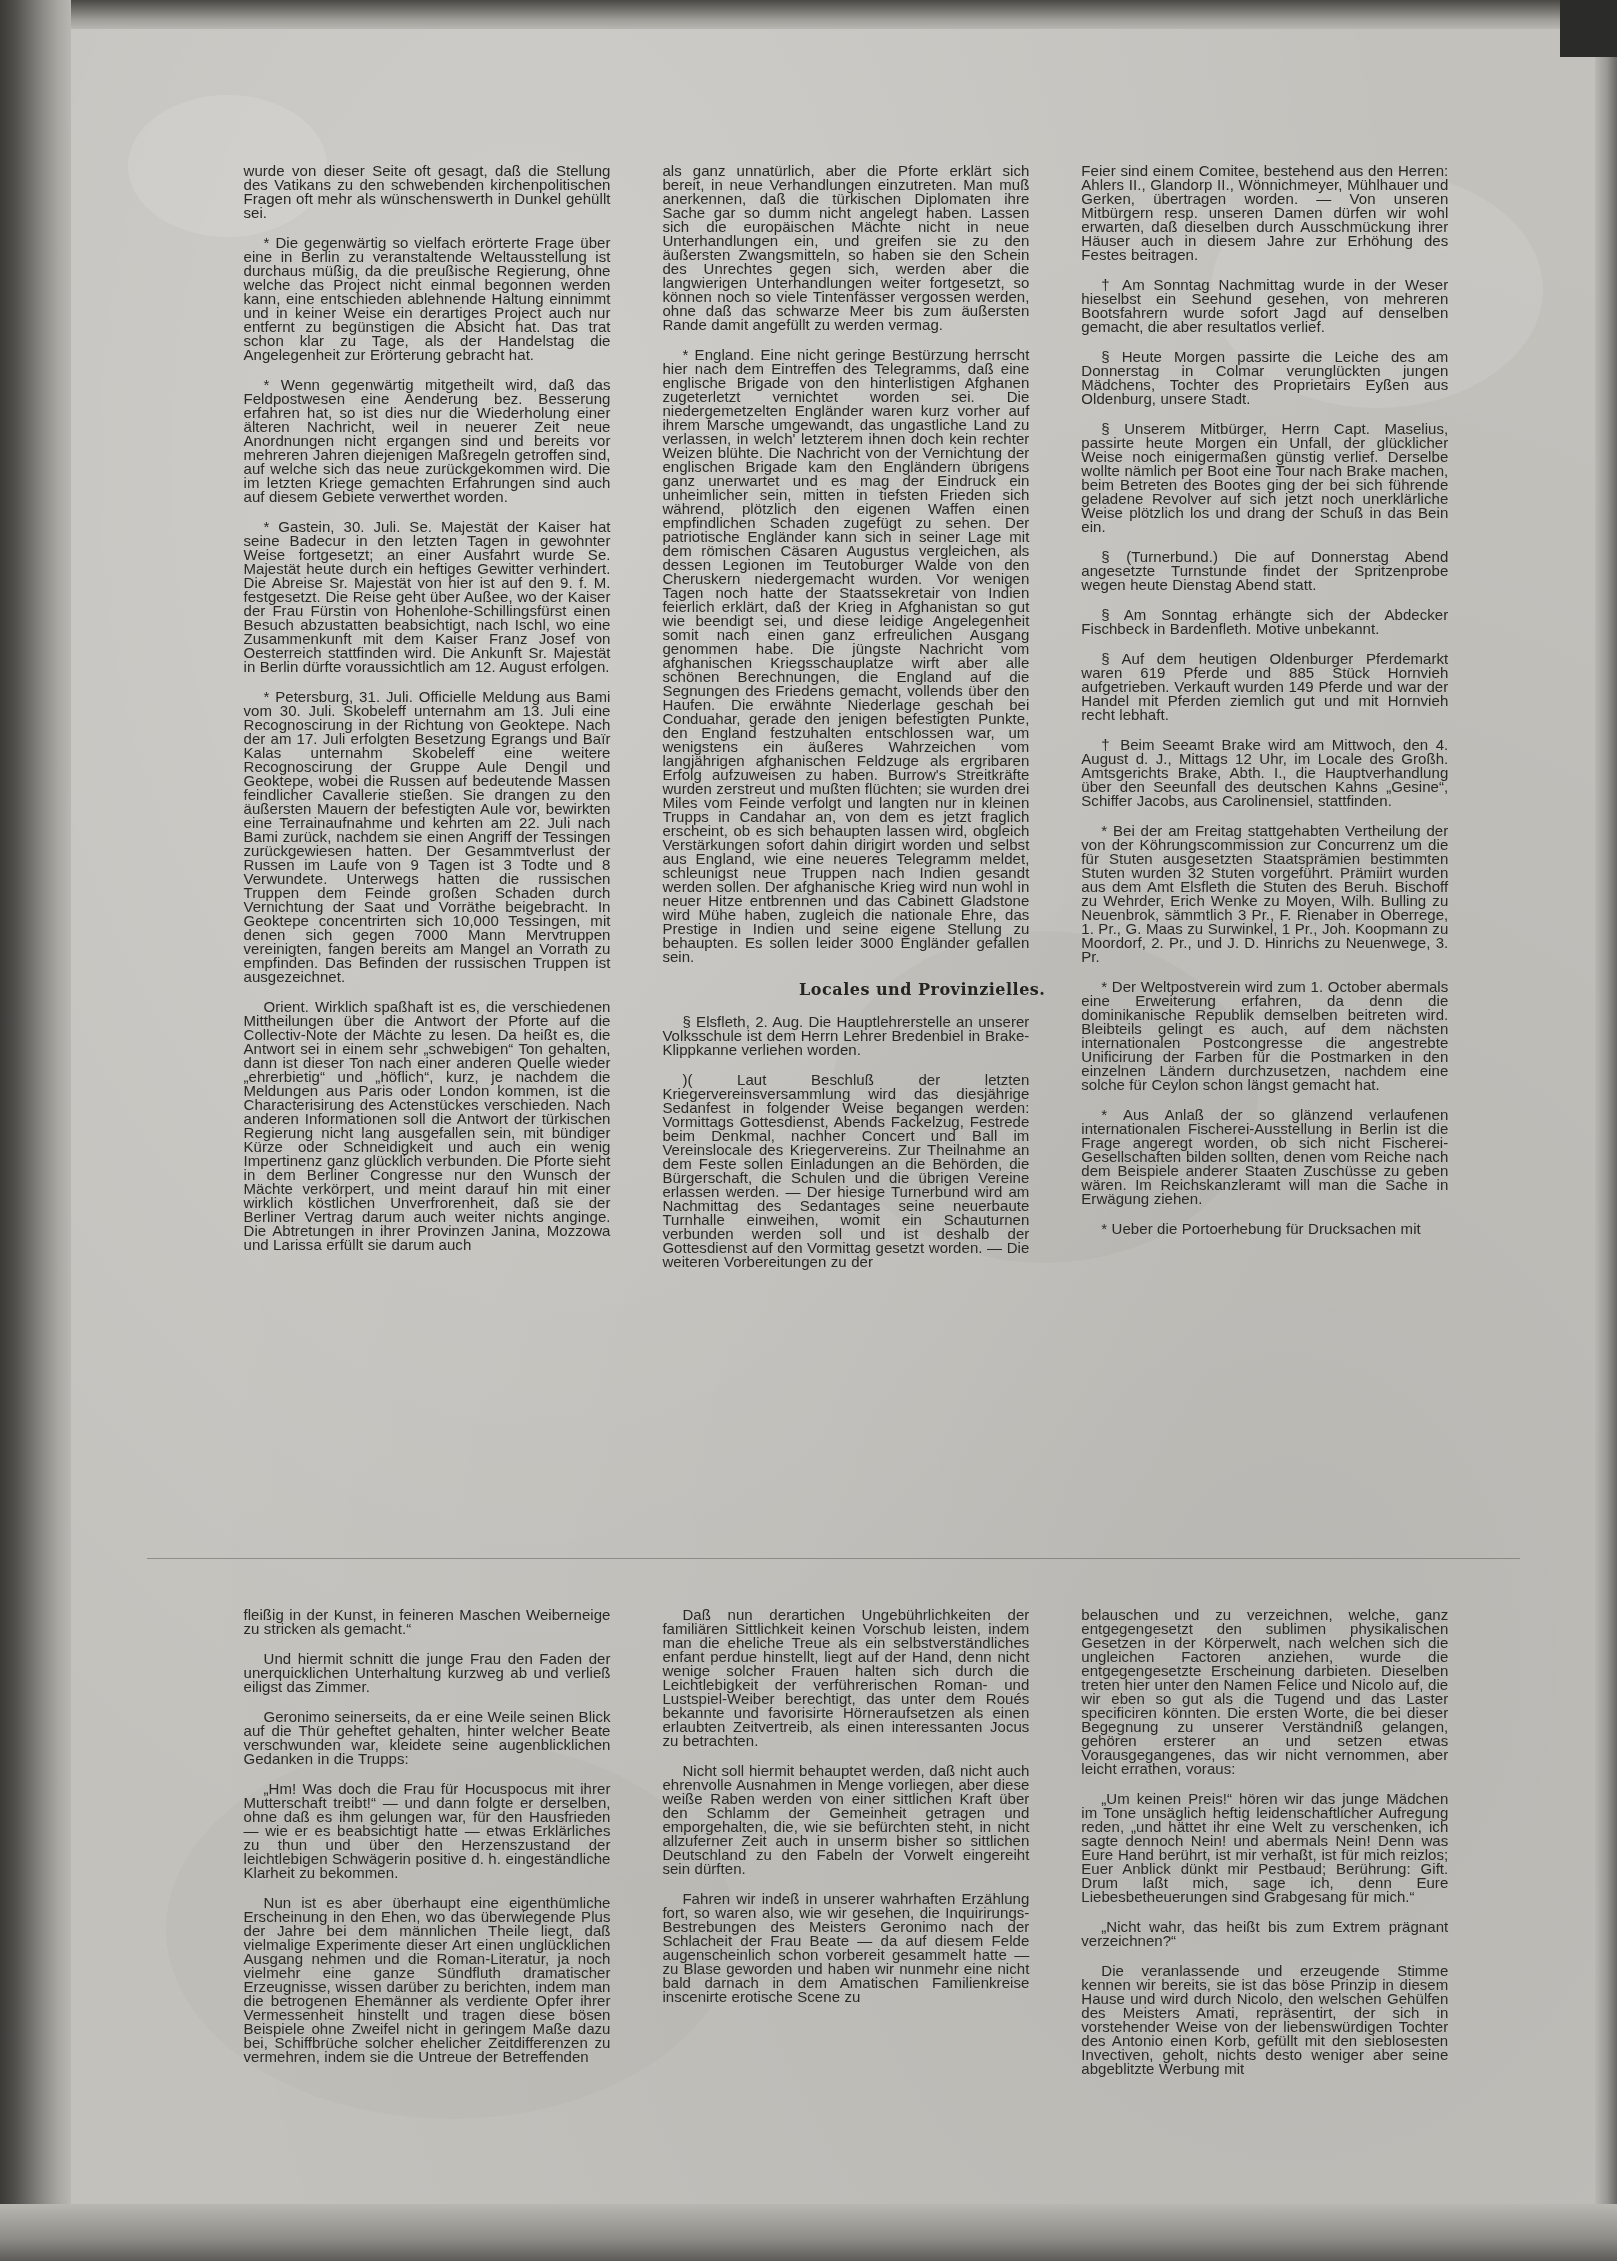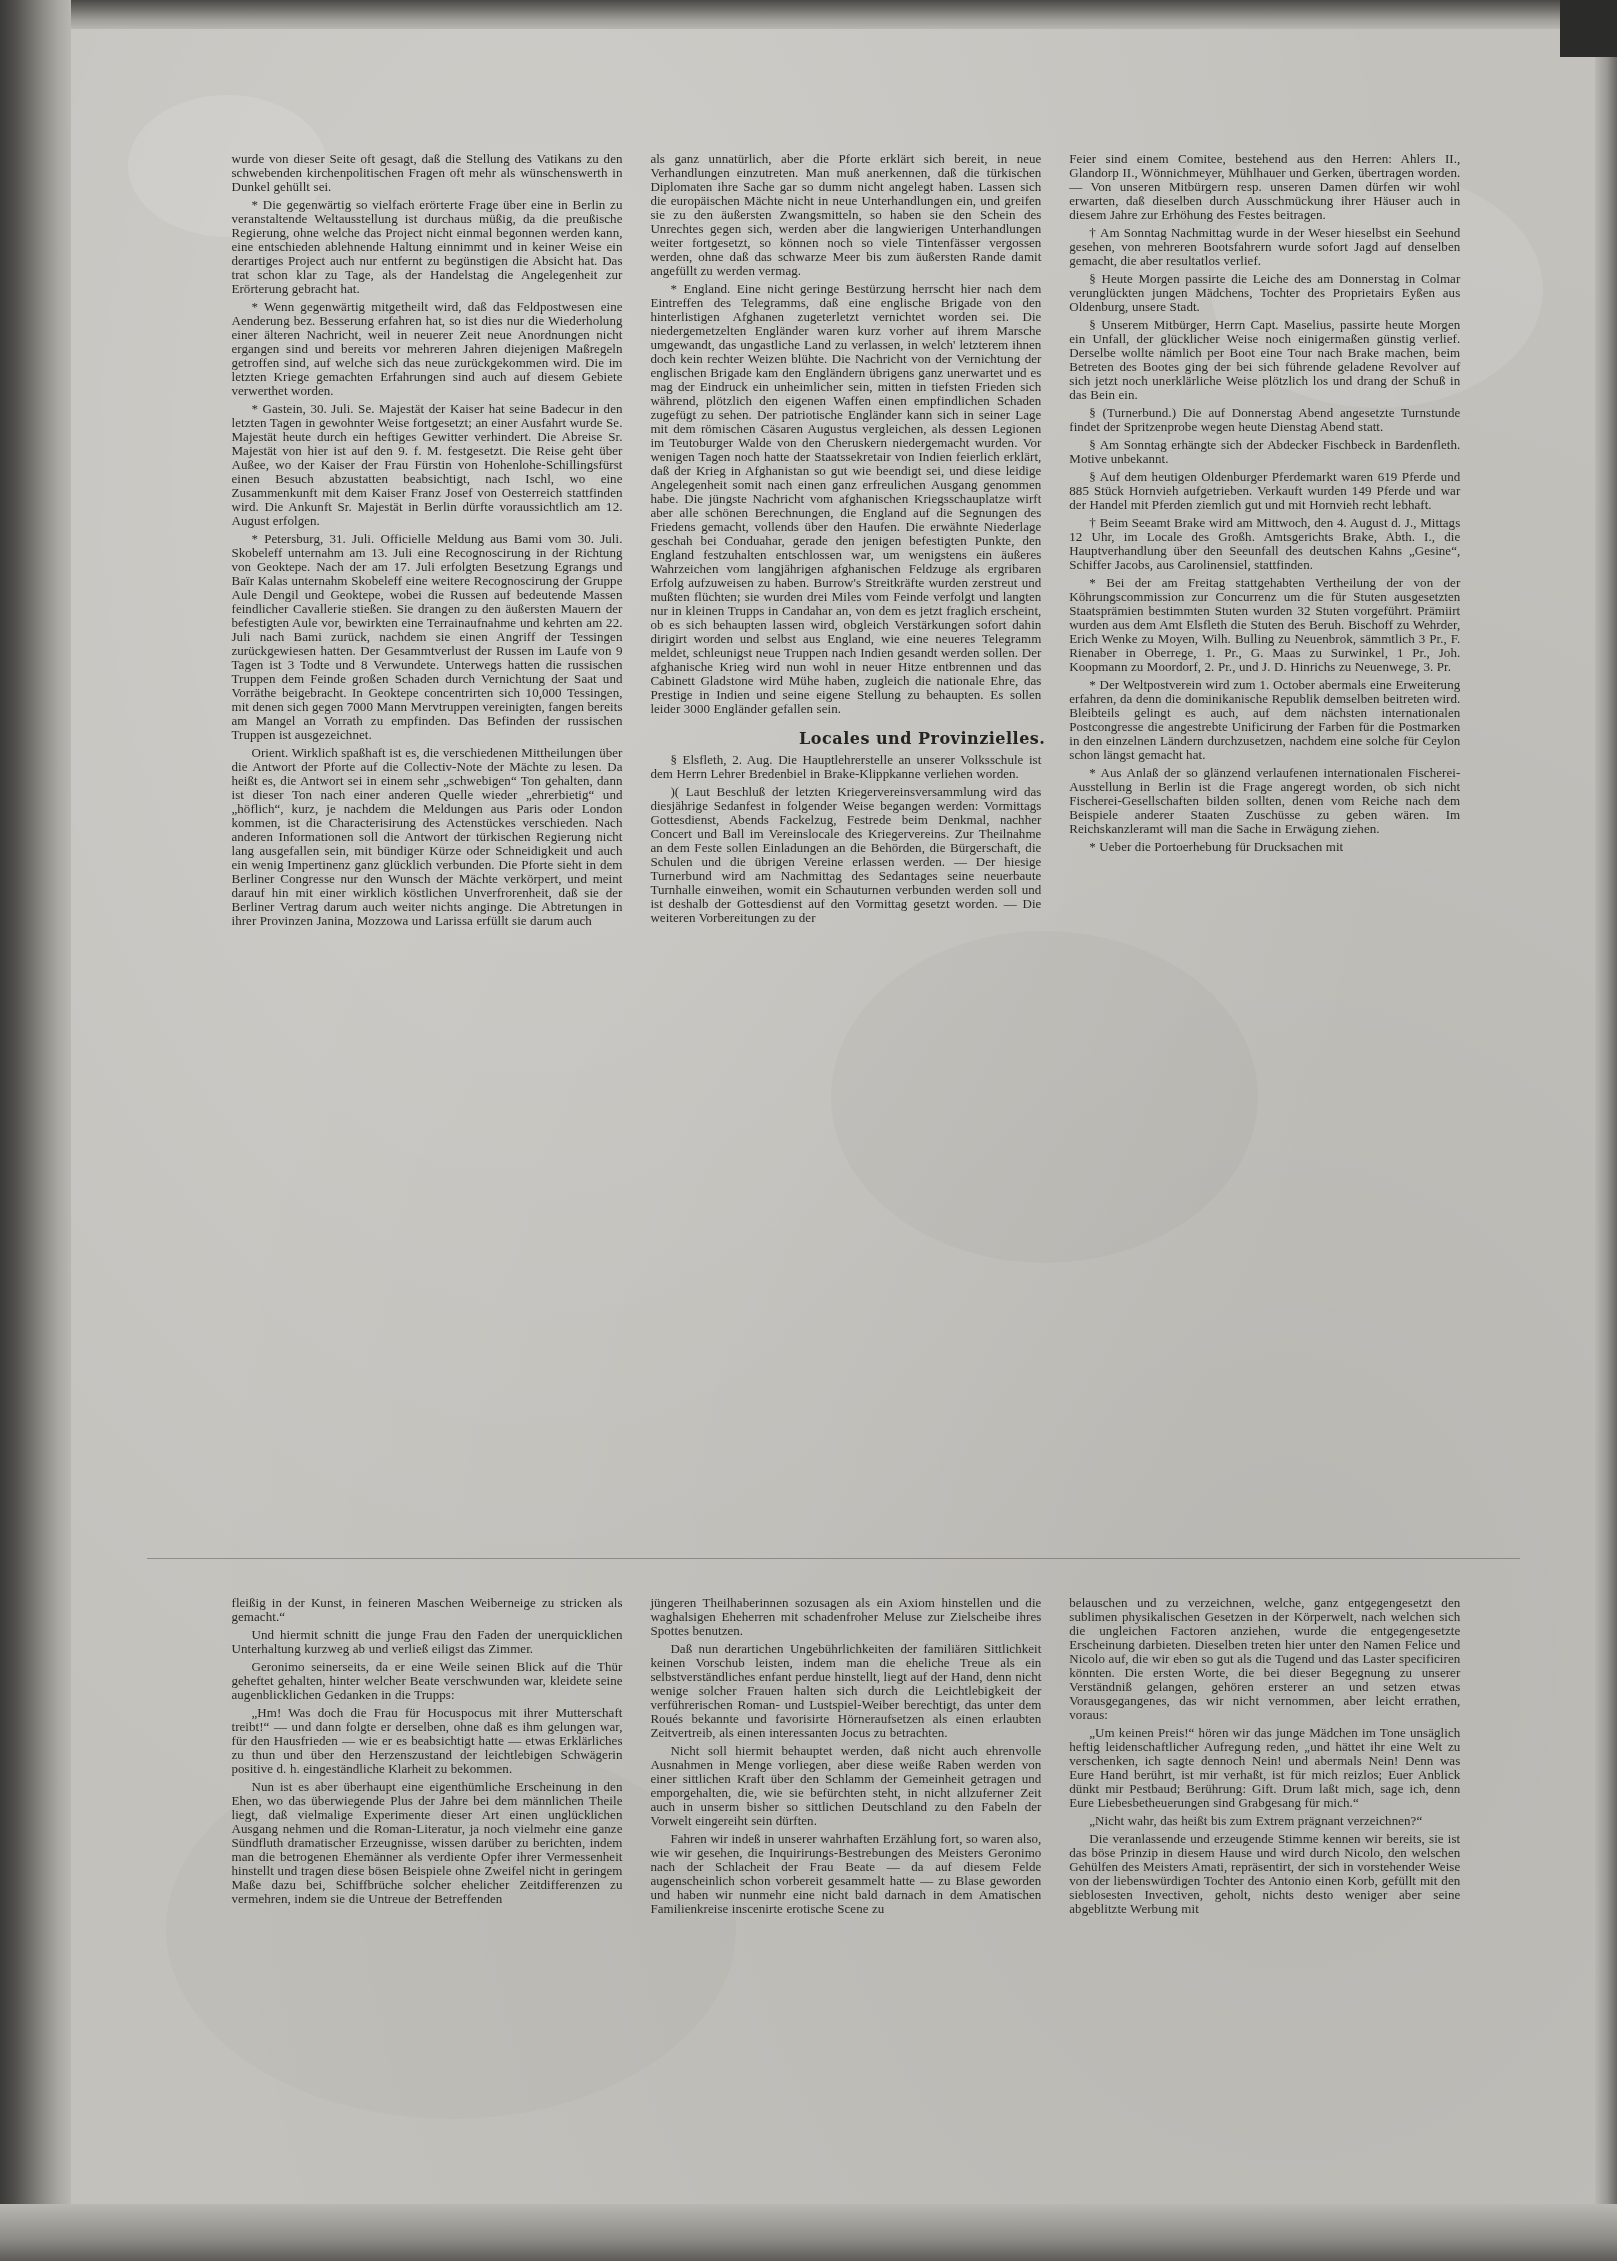--- a/index.html
+++ b/index.html
@@ -93,23 +93,23 @@
     padding: 0 9.5px;
     box-sizing: border-box;
   }
 
   .rule-v {
     width: 0.9px;
     background: transparent;
   }
 
   p.par {
-    margin: 4px;
-    font-family: Liberation Serif, serif;
-    font-size: 13px;
+    margin: 16px;
+    font-family: Liberation Sans, sans-serif;
+    font-size: 15px;
     line-height: 14px;
     text-align: justify;
     color: #2a2824;
     text-indent: 20px;
     letter-spacing: 0.05px;
     word-spacing: 0.2px;
     filter: blur(0.1px);
   }
   p.par.noindent { text-indent: 0; }
 
@@ -198,21 +198,20 @@
           <p class="par noindent">fleißig in der Kunst, in feineren Maschen Weiberneige zu stricken als gemacht.“</p>
           <p class="par">Und hiermit schnitt die junge Frau den Faden der unerquicklichen Unterhaltung kurzweg ab und verließ eiligst das Zimmer.</p>
           <p class="par">Geronimo seinerseits, da er eine Weile seinen Blick auf die Thür geheftet gehalten, hinter welcher Beate verschwunden war, kleidete seine augenblicklichen Gedanken in die Trupps:</p>
           <p class="par quote">„Hm! Was doch die Frau für Hocuspocus mit ihrer Mutterschaft treibt!“ — und dann folgte er derselben, ohne daß es ihm gelungen war, für den Hausfrieden — wie er es beabsichtigt hatte — etwas Erklärliches zu thun und über den Herzenszustand der leichtlebigen Schwägerin positive d. h. eingeständliche Klarheit zu bekommen.</p>
           <p class="par">Nun ist es aber überhaupt eine eigenthümliche Erscheinung in den Ehen, wo das überwiegende Plus der Jahre bei dem männlichen Theile liegt, daß vielmalige Experimente dieser Art einen unglücklichen Ausgang nehmen und die Roman-Literatur, ja noch vielmehr eine ganze Sündfluth dramatischer Erzeugnisse, wissen darüber zu berichten, indem man die betrogenen Ehemänner als verdiente Opfer ihrer Vermessenheit hinstellt und tragen diese bösen Beispiele ohne Zweifel nicht in geringem Maße dazu bei, Schiffbrüche solcher ehelicher Zeitdifferenzen zu vermehren, indem sie die Untreue der Betreffenden</p>
         </div>
 
         <div class="rule-v"></div>
 
         <div class="col">
-          <p class="par noindent">jüngeren Theilhaberinnen sozusagen als ein Axiom hinstellen und die waghalsigen Eheherren mit schadenfroher Meluse zur Zielscheibe ihres Spottes benutzen.</p>
           <p class="par">Daß nun derartichen Ungebührlichkeiten der familiären Sittlichkeit keinen Vorschub leisten, indem man die eheliche Treue als ein selbstverständliches enfant perdue hinstellt, liegt auf der Hand, denn nicht wenige solcher Frauen halten sich durch die Leichtlebigkeit der verführerischen Roman- und Lustspiel-Weiber berechtigt, das unter dem Roués bekannte und favorisirte Hörneraufsetzen als einen erlaubten Zeitvertreib, als einen interessanten Jocus zu betrachten.</p>
           <p class="par">Nicht soll hiermit behauptet werden, daß nicht auch ehrenvolle Ausnahmen in Menge vorliegen, aber diese weiße Raben werden von einer sittlichen Kraft über den Schlamm der Gemeinheit getragen und emporgehalten, die, wie sie befürchten steht, in nicht allzuferner Zeit auch in unserm bisher so sittlichen Deutschland zu den Fabeln der Vorwelt eingereiht sein dürften.</p>
           <p class="par">Fahren wir indeß in unserer wahrhaften Erzählung fort, so waren also, wie wir gesehen, die Inquirirungs-Bestrebungen des Meisters Geronimo nach der Schlacheit der Frau Beate — da auf diesem Felde augenscheinlich schon vorbereit gesammelt hatte — zu Blase geworden und haben wir nunmehr eine nicht bald darnach in dem Amatischen Familienkreise inscenirte erotische Scene zu</p>
         </div>
 
         <div class="rule-v"></div>
 
         <div class="col">
           <p class="par noindent">belauschen und zu verzeichnen, welche, ganz entgegengesetzt den sublimen physikalischen Gesetzen in der Körperwelt, nach welchen sich die ungleichen Factoren anziehen, wurde die entgegengesetzte Erscheinung darbieten. Dieselben treten hier unter den Namen Felice und Nicolo auf, die wir eben so gut als die Tugend und das Laster specificiren könnten. Die ersten Worte, die bei dieser Begegnung zu unserer Verständniß gelangen, gehören ersterer an und setzen etwas Vorausgegangenes, das wir nicht vernommen, aber leicht errathen, voraus:</p>
           <p class="par quote">„Um keinen Preis!“ hören wir das junge Mädchen im Tone unsäglich heftig leidenschaftlicher Aufregung reden, „und hättet ihr eine Welt zu verschenken, ich sagte dennoch Nein! und abermals Nein! Denn was Eure Hand berührt, ist mir verhaßt, ist für mich reizlos; Euer Anblick dünkt mir Pestbaud; Berührung: Gift. Drum laßt mich, sage ich, denn Eure Liebesbetheuerungen sind Grabgesang für mich.“</p>

